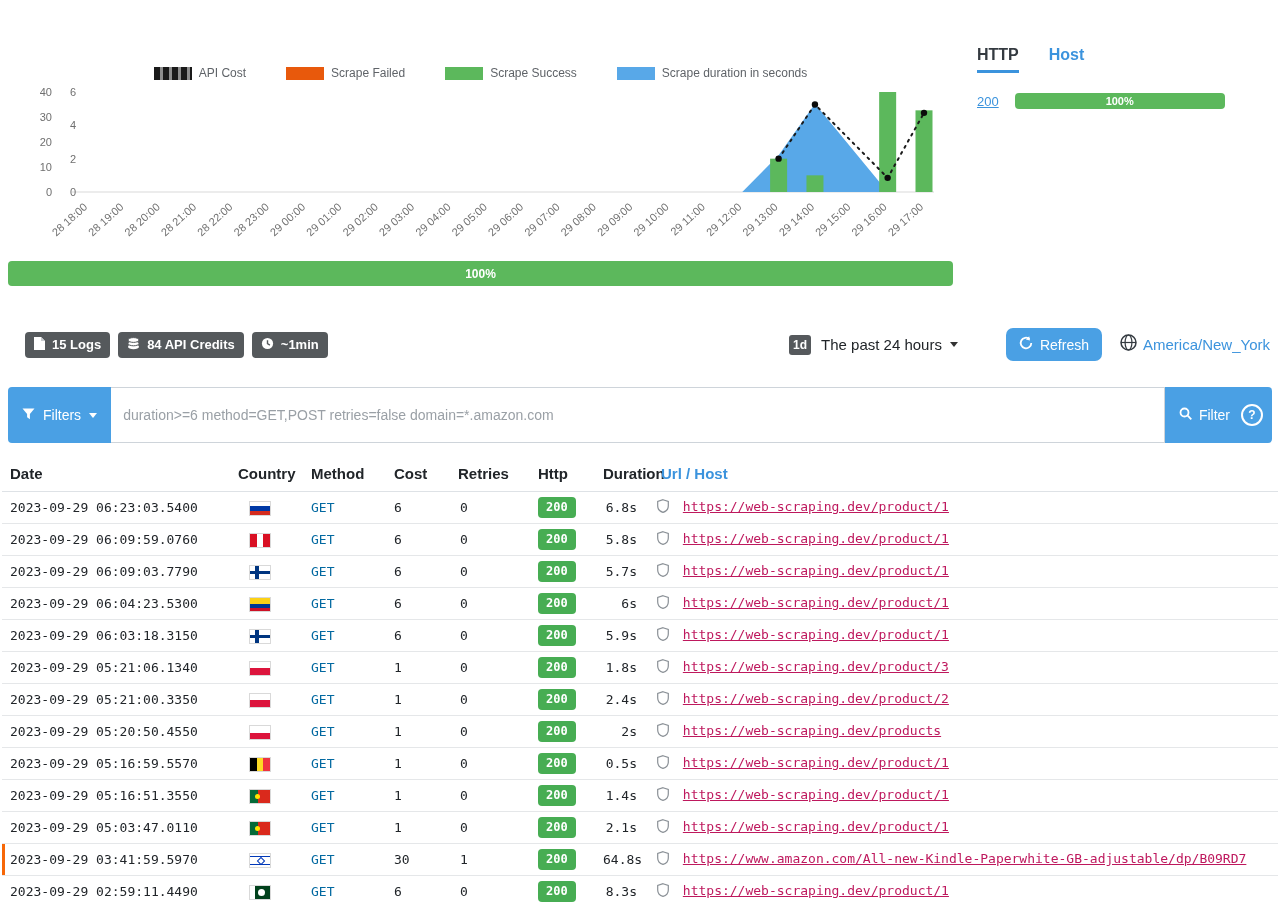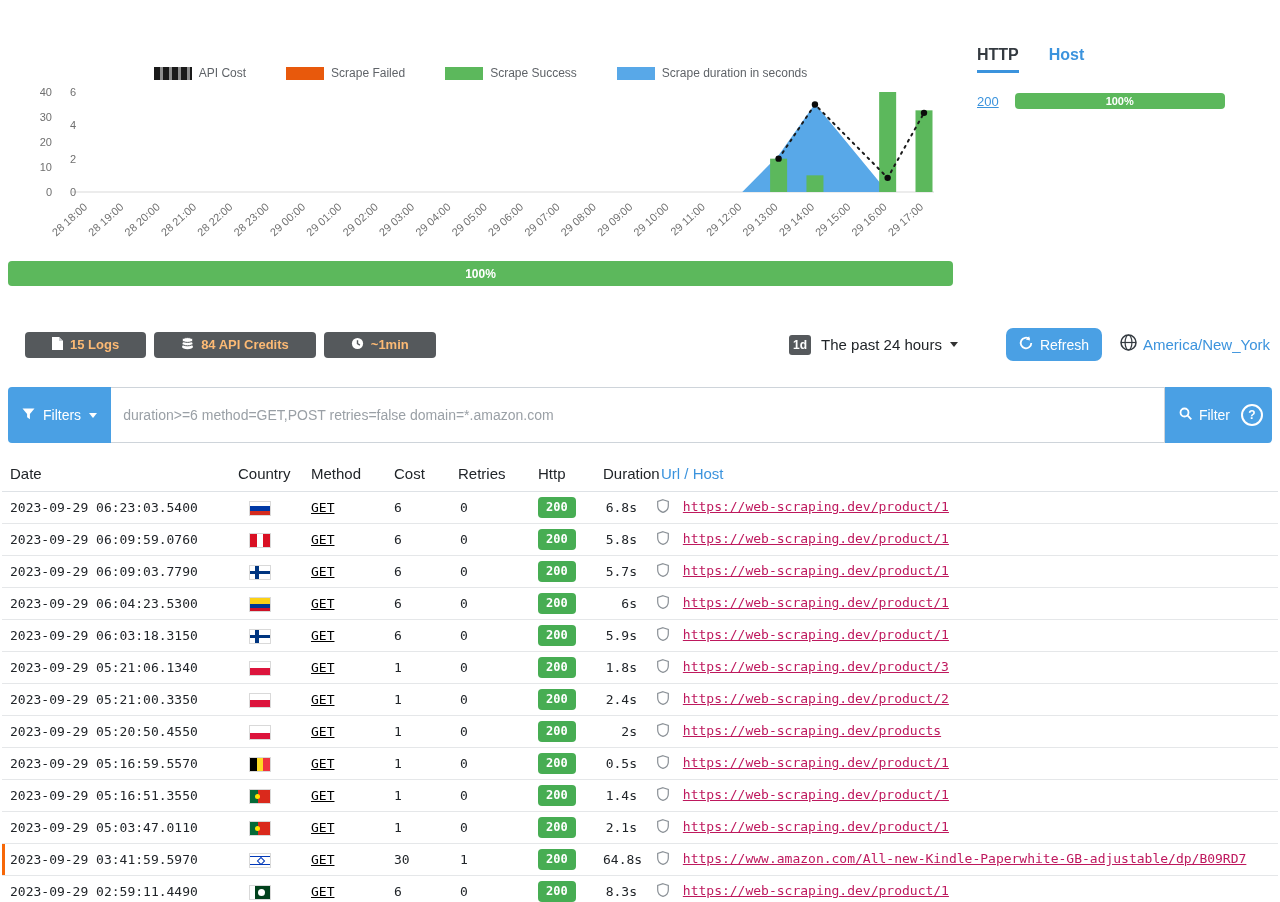--- a/index.html
+++ b/index.html
@@ -19,48 +19,48 @@
 .side-panel{flex:1;padding:38px 10px 0 24px}
 .tabs{display:flex;gap:30px}
 .tab{font-size:16px;font-weight:bold;color:#3b93dd;padding-bottom:6px;cursor:pointer}
 .tab.active{color:#343a40;border-bottom:3px solid #3b93dd}
 .http-row{display:flex;align-items:center;gap:16px;margin-top:20px}
 .code-link{color:#3b93dd;font-size:13px;text-decoration:underline;cursor:pointer}
 .mini-progress{width:210px;height:16px;background:#5cb85c;border-radius:4px;color:#fff;font-size:11px;font-weight:bold;display:flex;align-items:center;justify-content:center}
 
 
 .stats-row{display:flex;align-items:center;margin:42px 10px 0 25px}
-.badge-dark{background:#55595c;color:#fdba74;font-size:13px;font-weight:bold;border-radius:4px;padding:5px 27px;display:inline-flex;align-items:center;gap:7px;margin-right:8px}
+.badge-dark{background:#55595c;color:#ffffff;font-size:13px;font-weight:bold;border-radius:4px;padding:5px 9px;display:inline-flex;align-items:center;gap:7px;margin-right:8px}
 .right-tools{margin-left:auto;display:flex;align-items:center}
 .badge-1d{background:#55595c;color:#fff;font-size:12px;font-weight:bold;border-radius:3px;padding:3px 4px}
 .range-label{font-size:15px;color:#212529;margin-left:10px;display:inline-flex;align-items:center;gap:8px;cursor:pointer}
 .caret{width:0;height:0;border-left:4px solid transparent;border-right:4px solid transparent;border-top:5px solid #333;display:inline-block}
 .btn-refresh{margin-left:48px;background:#4aa0e4;color:#fff;border:none;border-radius:7px;padding:8px 13px;font-size:14px;display:inline-flex;align-items:center;gap:7px;cursor:pointer}
 .tz{margin-left:18px;display:inline-flex;align-items:center;gap:6px}
 .tz-link{color:#3b93dd;font-size:15px;text-decoration:none;cursor:pointer}
 
 
 .filter-row{display:flex;margin:26px 8px 0 8px;height:56px}
 .btn-filters{background:#4aa0e4;color:#fff;border:none;border-radius:4px 0 0 4px;font-size:14px;padding:0 14px;display:inline-flex;align-items:center;gap:8px;cursor:pointer}
 .btn-filters .caret{border-top-color:#fff}
 .filter-input{flex:1;border:1px solid #ced4da;border-left:none;padding:0 12px;font-size:14px;color:#495057;outline:none}
 .filter-input::placeholder{color:#9aa0a6}
 .filter-right{background:#4aa0e4;border-radius:0 4px 4px 0;display:flex;align-items:center;gap:11px;padding:0 9px 0 14px}
 .btn-filter{background:none;border:none;color:#fff;font-size:14px;display:inline-flex;align-items:center;gap:7px;cursor:pointer}
 .btn-help{width:22px;height:22px;border-radius:50%;border:2px solid #fff;background:transparent;color:#fff;font-size:12px;font-weight:bold;display:flex;align-items:center;justify-content:center;cursor:pointer}
 
 
 table{width:calc(100% - 4px);margin:14px 2px 0 2px;border-collapse:collapse;table-layout:fixed}
-th{font-size:15px;font-weight:normal;text-align:left;padding:8px 8px 9px 8px;white-space:nowrap}
+th{font-size:15px;font-weight:bold;text-align:left;padding:8px 8px 9px 8px;white-space:nowrap}
 th.th-url{color:#3b93dd;cursor:pointer}
 td{border-bottom:1px solid #e5e7e9;padding:5px 8px;line-height:17px;font-family:"DejaVu Sans Mono",monospace;font-size:13px;white-space:nowrap;overflow:hidden;color:#212529}
 thead tr{border-bottom:1px solid #dee2e6}
 tr.flagged td:first-child{box-shadow:inset 3px 0 0 #f76707}
 .c-country{padding-left:20px}
-.method-text{text-decoration:underline;color:#000000}
+.method-text{color:#0369a1}
 .c-cost{text-align:right;padding-right:52px}
 .c-retries{padding-left:10px}
 .badge-200{background:#47ad53;color:#fff;font-weight:bold;font-size:12px;border-radius:4px;padding:2px 8px;display:inline-block}
 .c-duration{text-align:right;padding-right:16px}
 .c-url{padding-left:4px}
 .shield{margin-right:6px;vertical-align:-2px;display:inline-block}
 .url-link{color:#be185d;text-decoration:underline;cursor:pointer}
 
 
 .flag{width:20px;height:13px;display:inline-block;position:relative;vertical-align:middle;box-shadow:0 0 0 1px rgba(0,0,0,.15);overflow:hidden}

